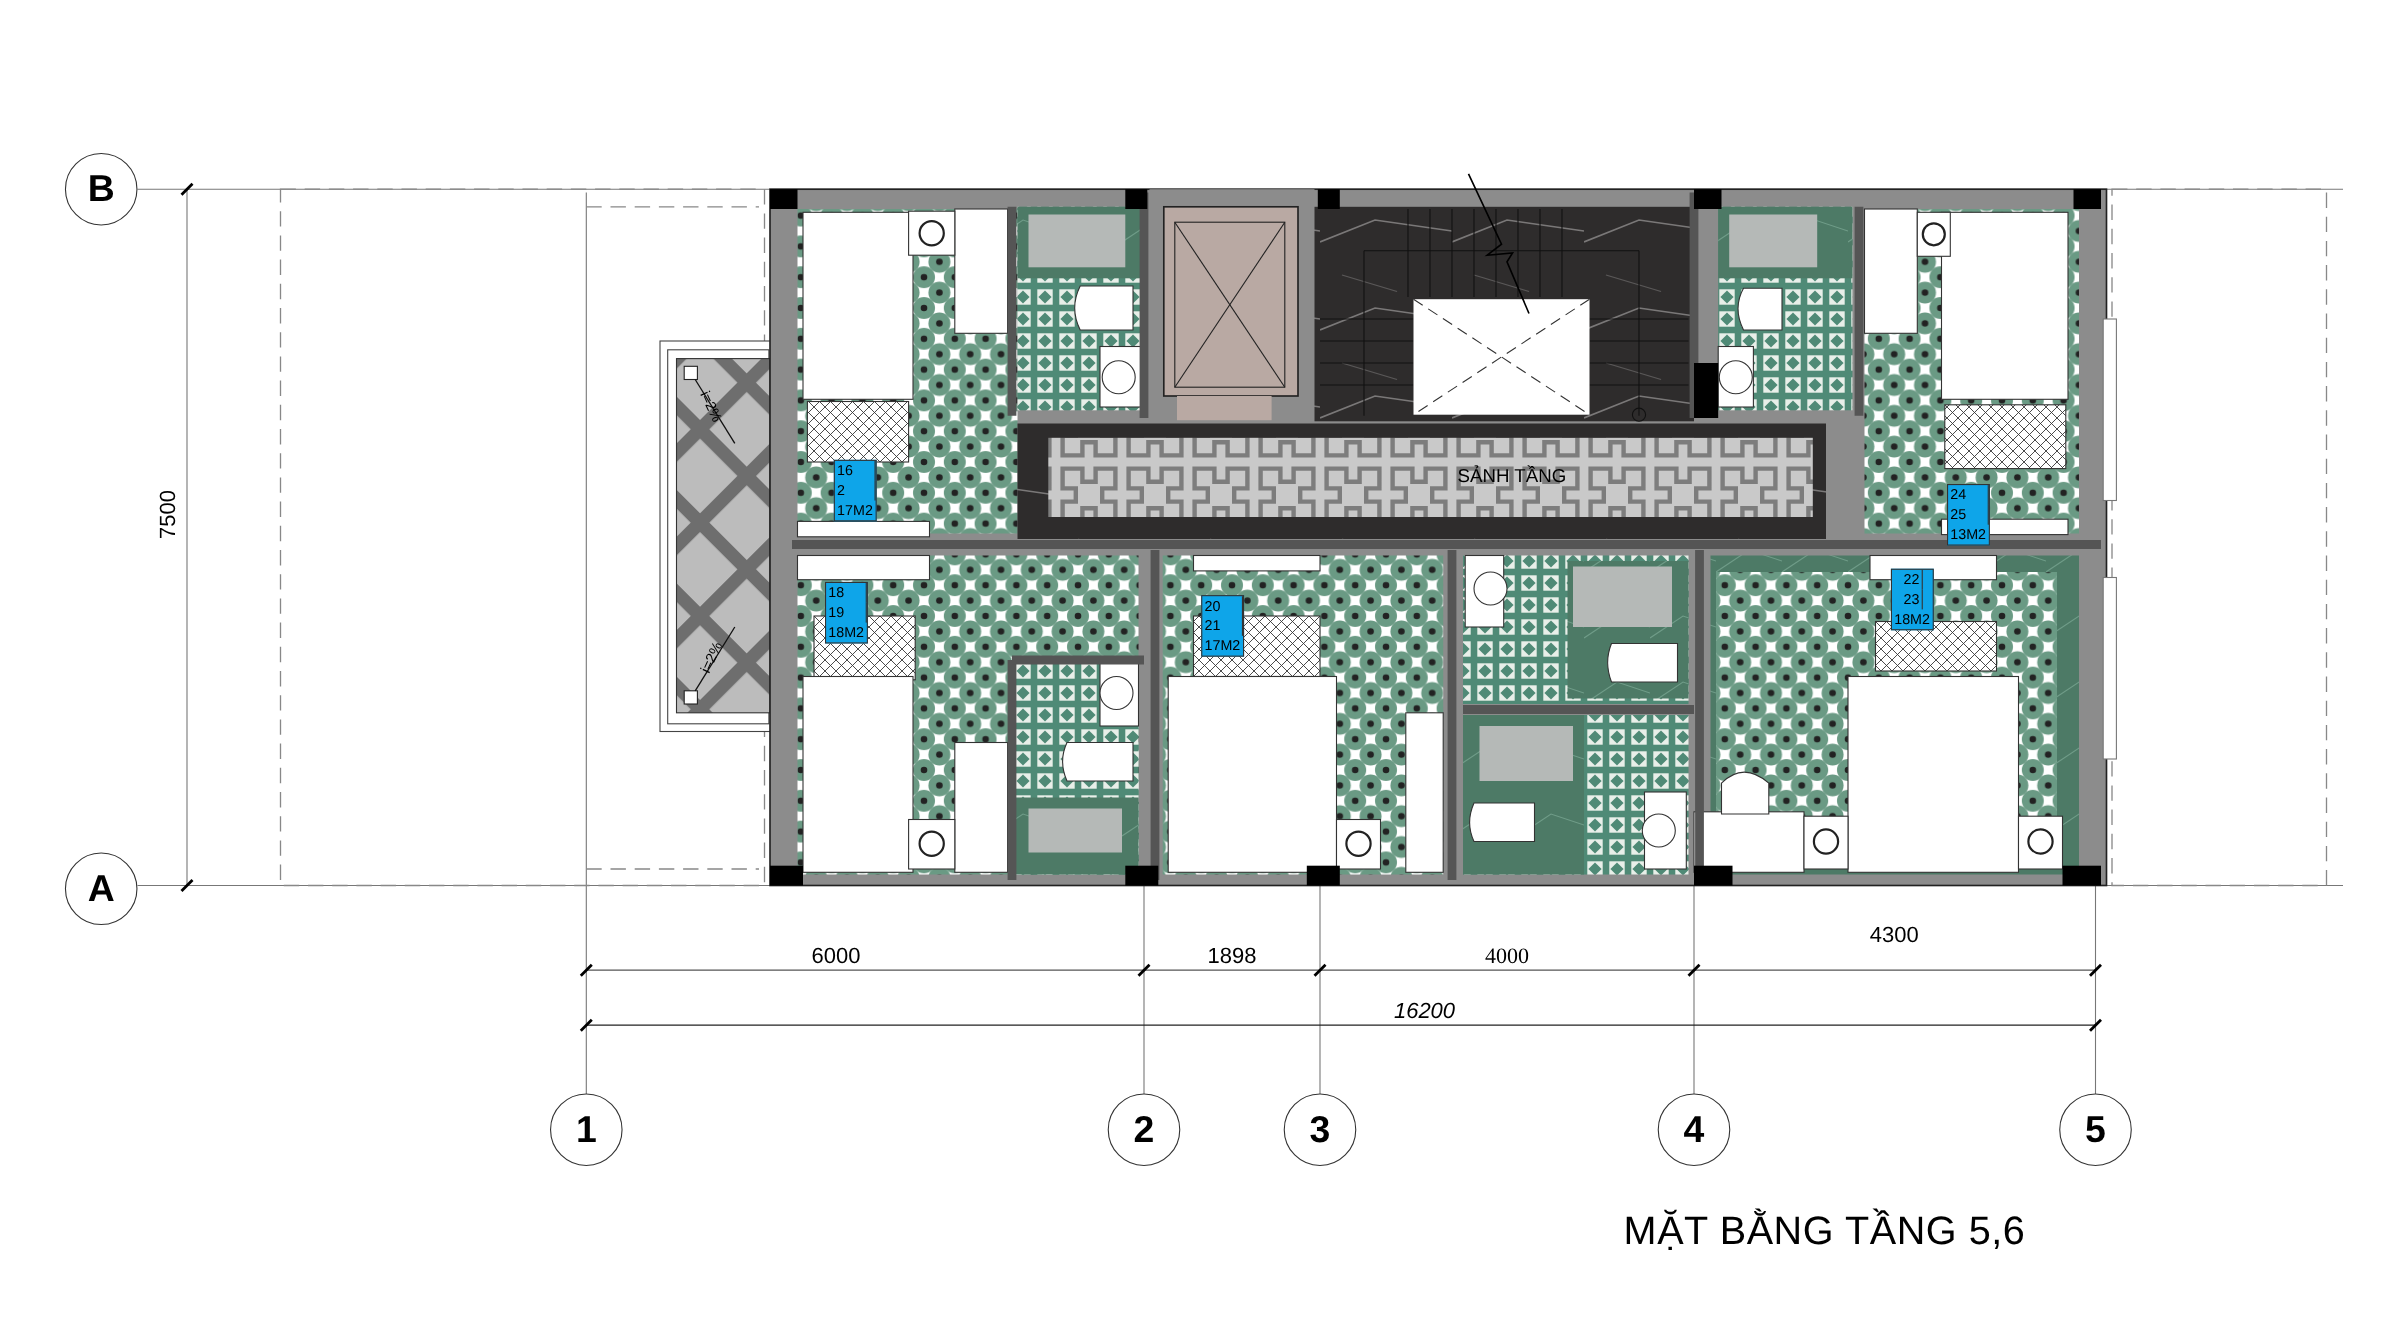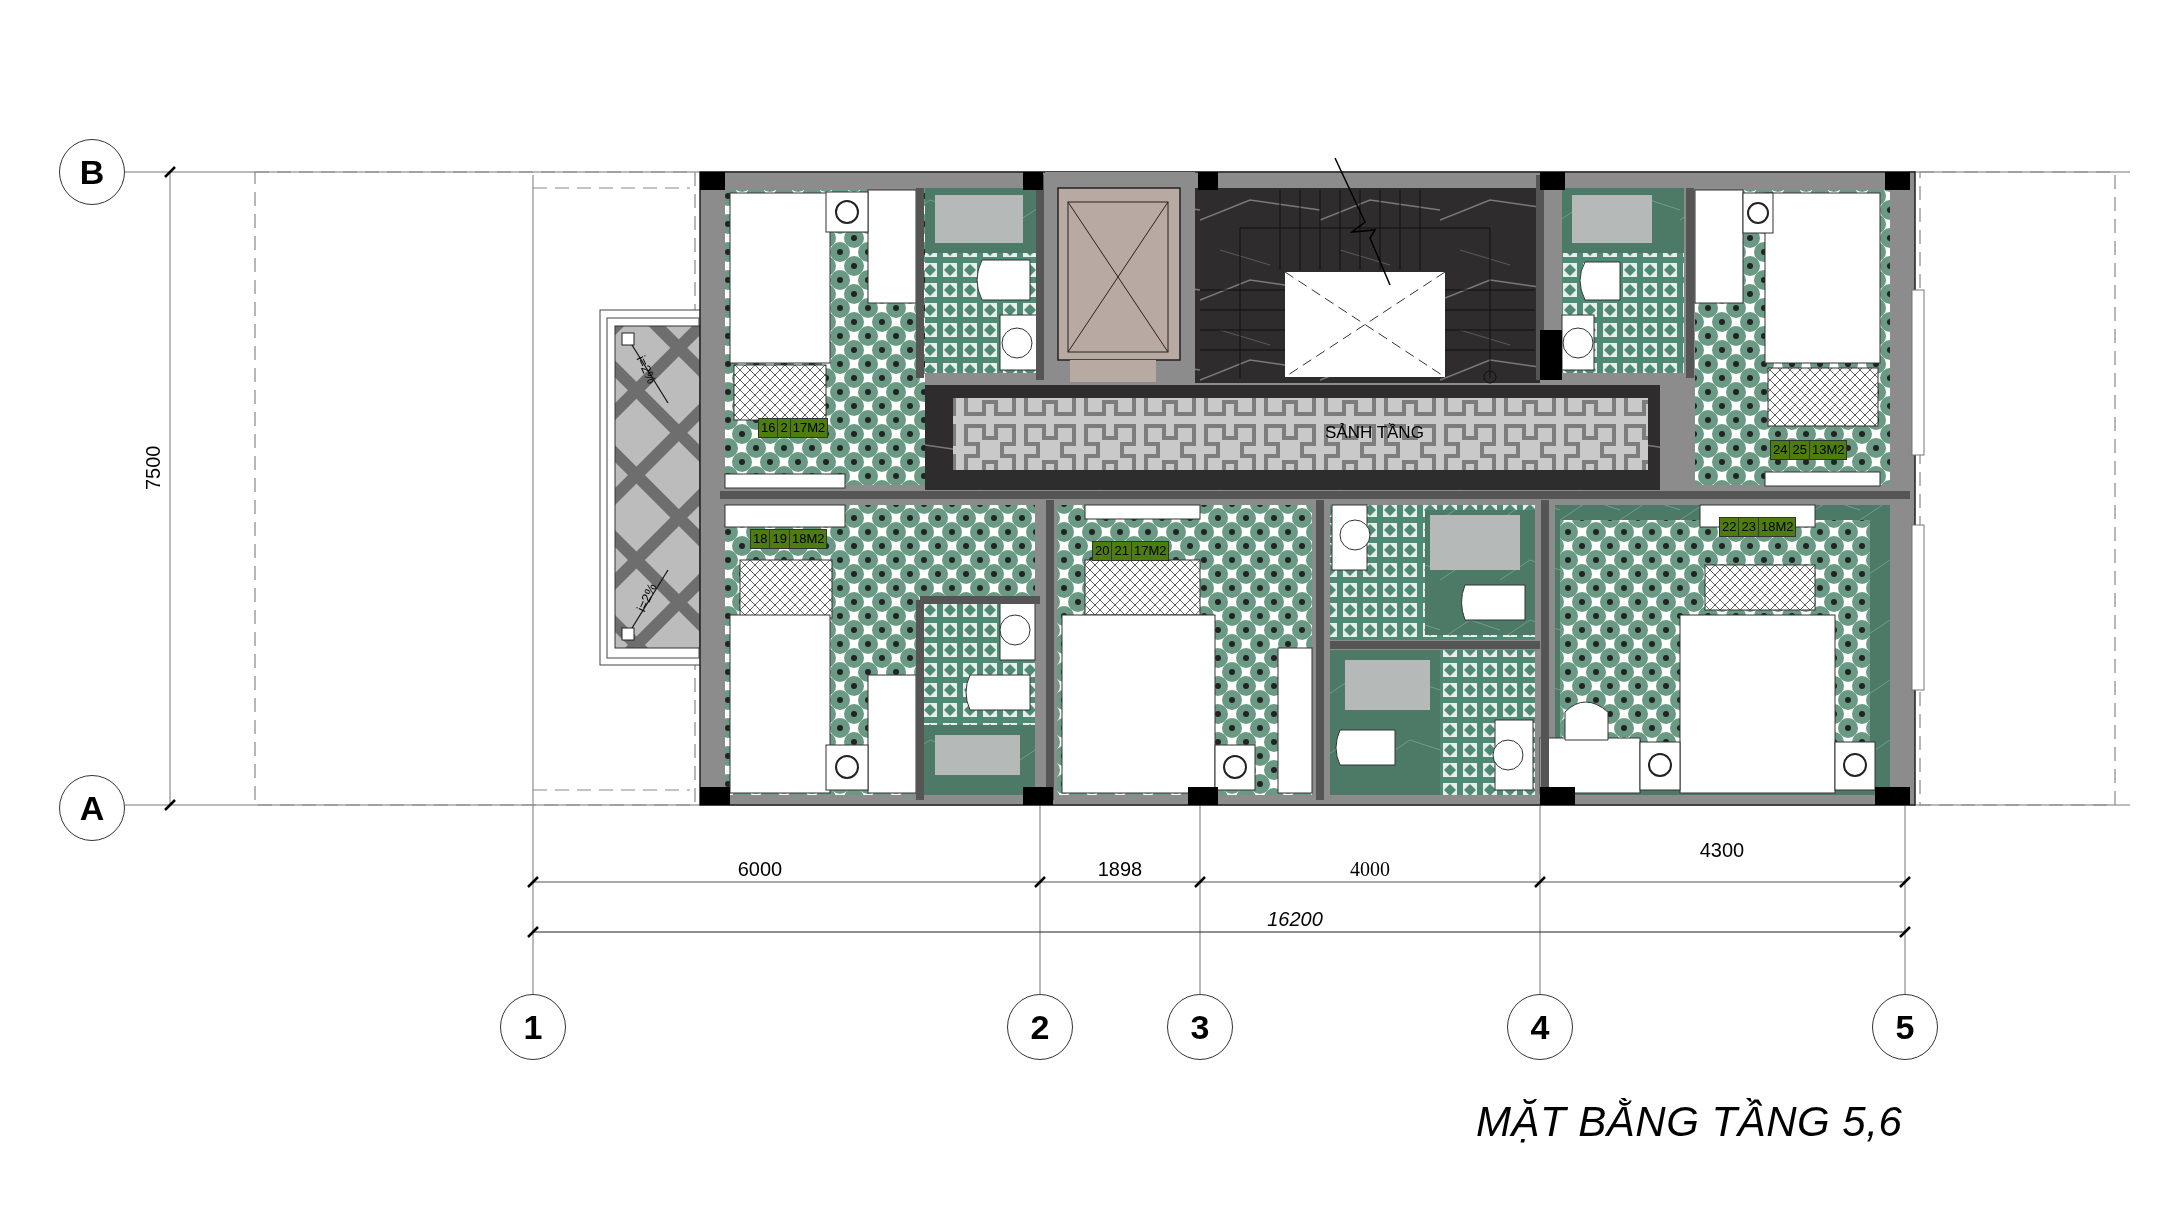--- a/index.html
+++ b/index.html
@@ -2,24 +2,24 @@
 <html><head>
 <meta charset="utf-8">
 <style>
   html, body { margin: 0; padding: 0; background: #ffffff; }
   body { width: 2168px; height: 1216px; position: relative; overflow: hidden; font-family: "Liberation Sans", sans-serif; }
   svg { position: absolute; left: 0; top: 0; }
   .lbl { position: absolute; color: #000; white-space: nowrap; }
   .dim { font-family: "Liberation Sans", sans-serif; font-size: 20px; transform: translateX(-50%); }
   .bubble { position: absolute; width: 64px; height: 64px; border: 1.5px solid #333; border-radius: 50%; background: #fff;
             display: flex; align-items: center; justify-content: center; font-weight: bold; font-size: 34px; transform: translate(-50%, -50%); }
-  .tag { position: absolute; display: flex; font-size: 13px; background: #4d7c0f; border: 1px solid #333; }
+  .tag { position: absolute; display: flex; font-size: 13px; background: #0ea5e9; border: 1px solid #333; flex-direction: column; }
   .tag span { border-right: 1px solid #333; padding: 0 2px; line-height: 18px; }
   .tag span:last-child { border-right: none; }
-  .title { position: absolute; left: 1476px; top: 1098px; font-size: 42px; letter-spacing: 0.5px; font-style: italic; }
+  .title { position: absolute; left: 1476px; top: 1098px; font-size: 36px; letter-spacing: 0.5px; }
   .hall { position: absolute; left: 1325px; top: 423px; font-size: 17px; }
   .v7500 { position: absolute; left: 142px; top: 490px; font-size: 20px; transform: rotate(-90deg); transform-origin: left top; }
 </style>
 </head>
 <body>
 
 <svg width="2168" height="1216" viewBox="0 0 2168 1216">
   <defs>
     <pattern id="flowerTile" width="28" height="28" patternUnits="userSpaceOnUse">
       <rect width="28" height="28" fill="#ffffff"></rect>

